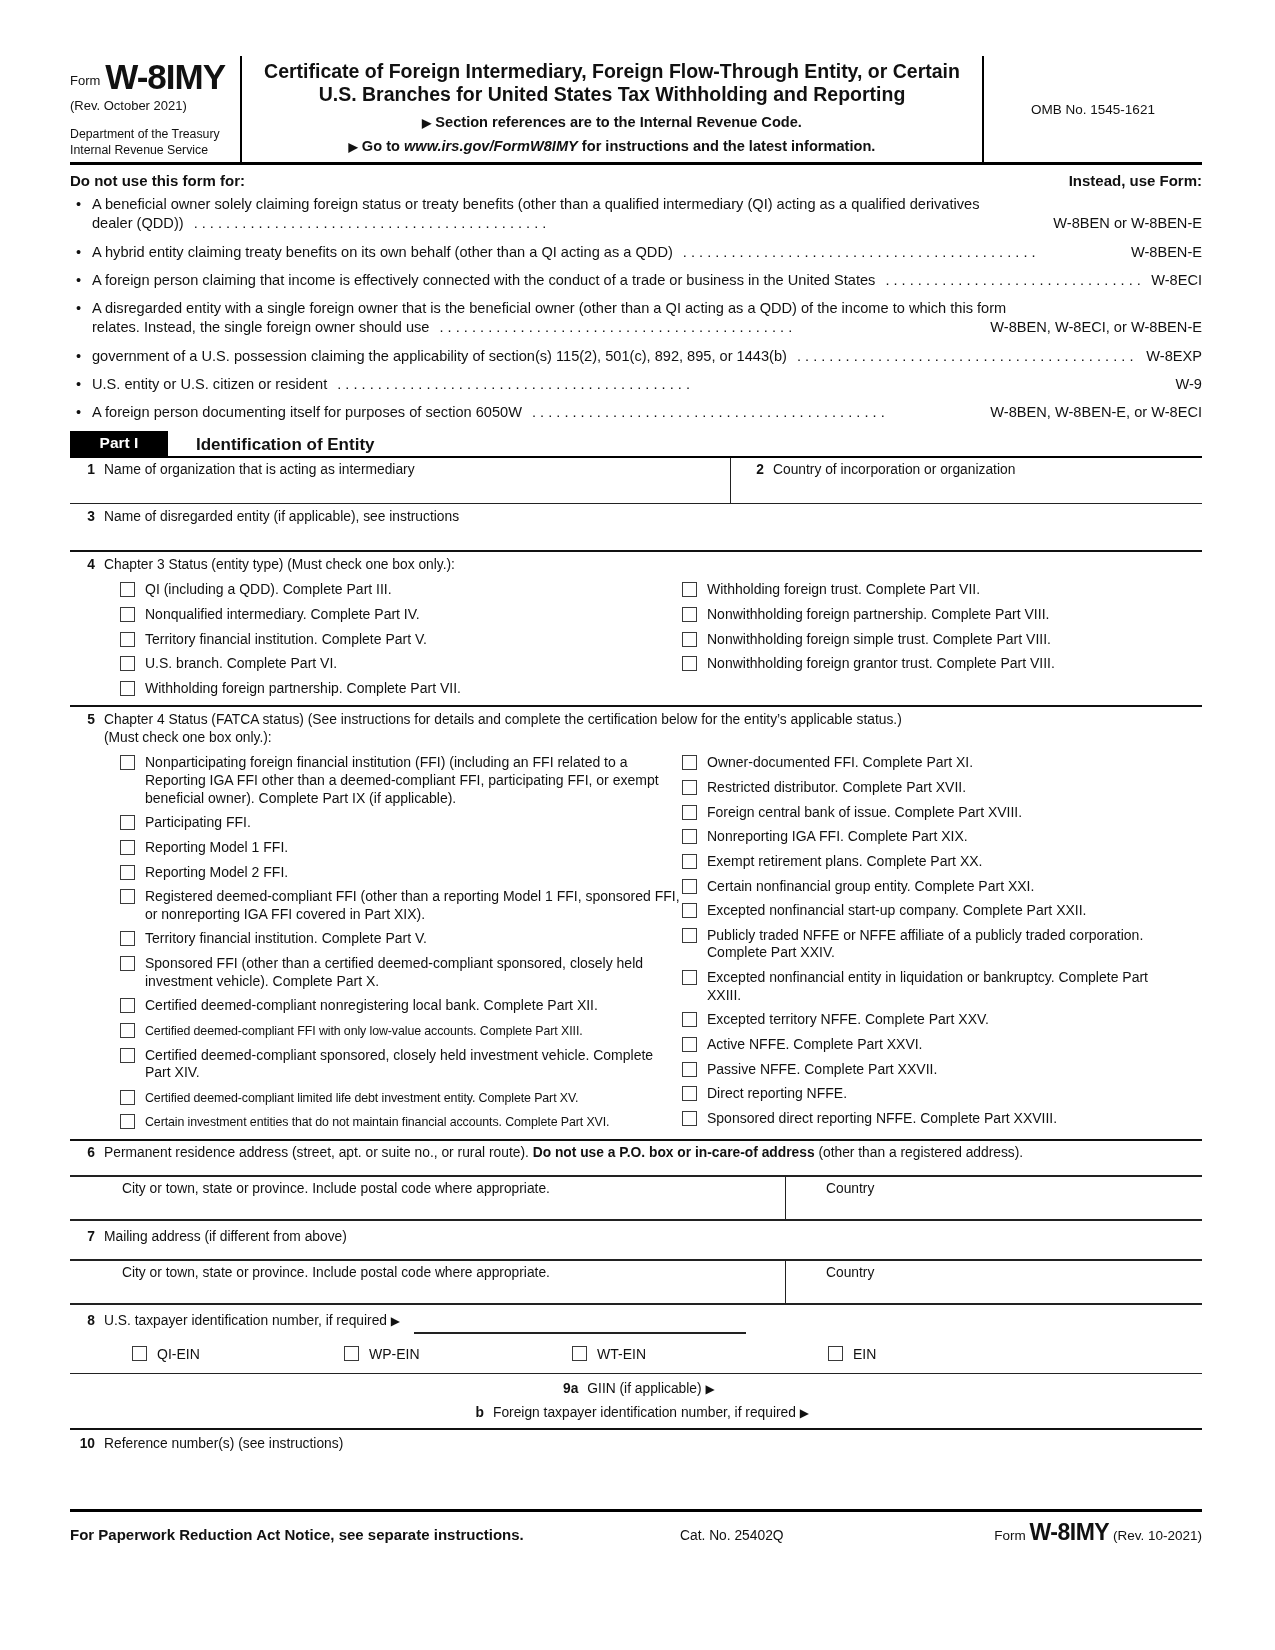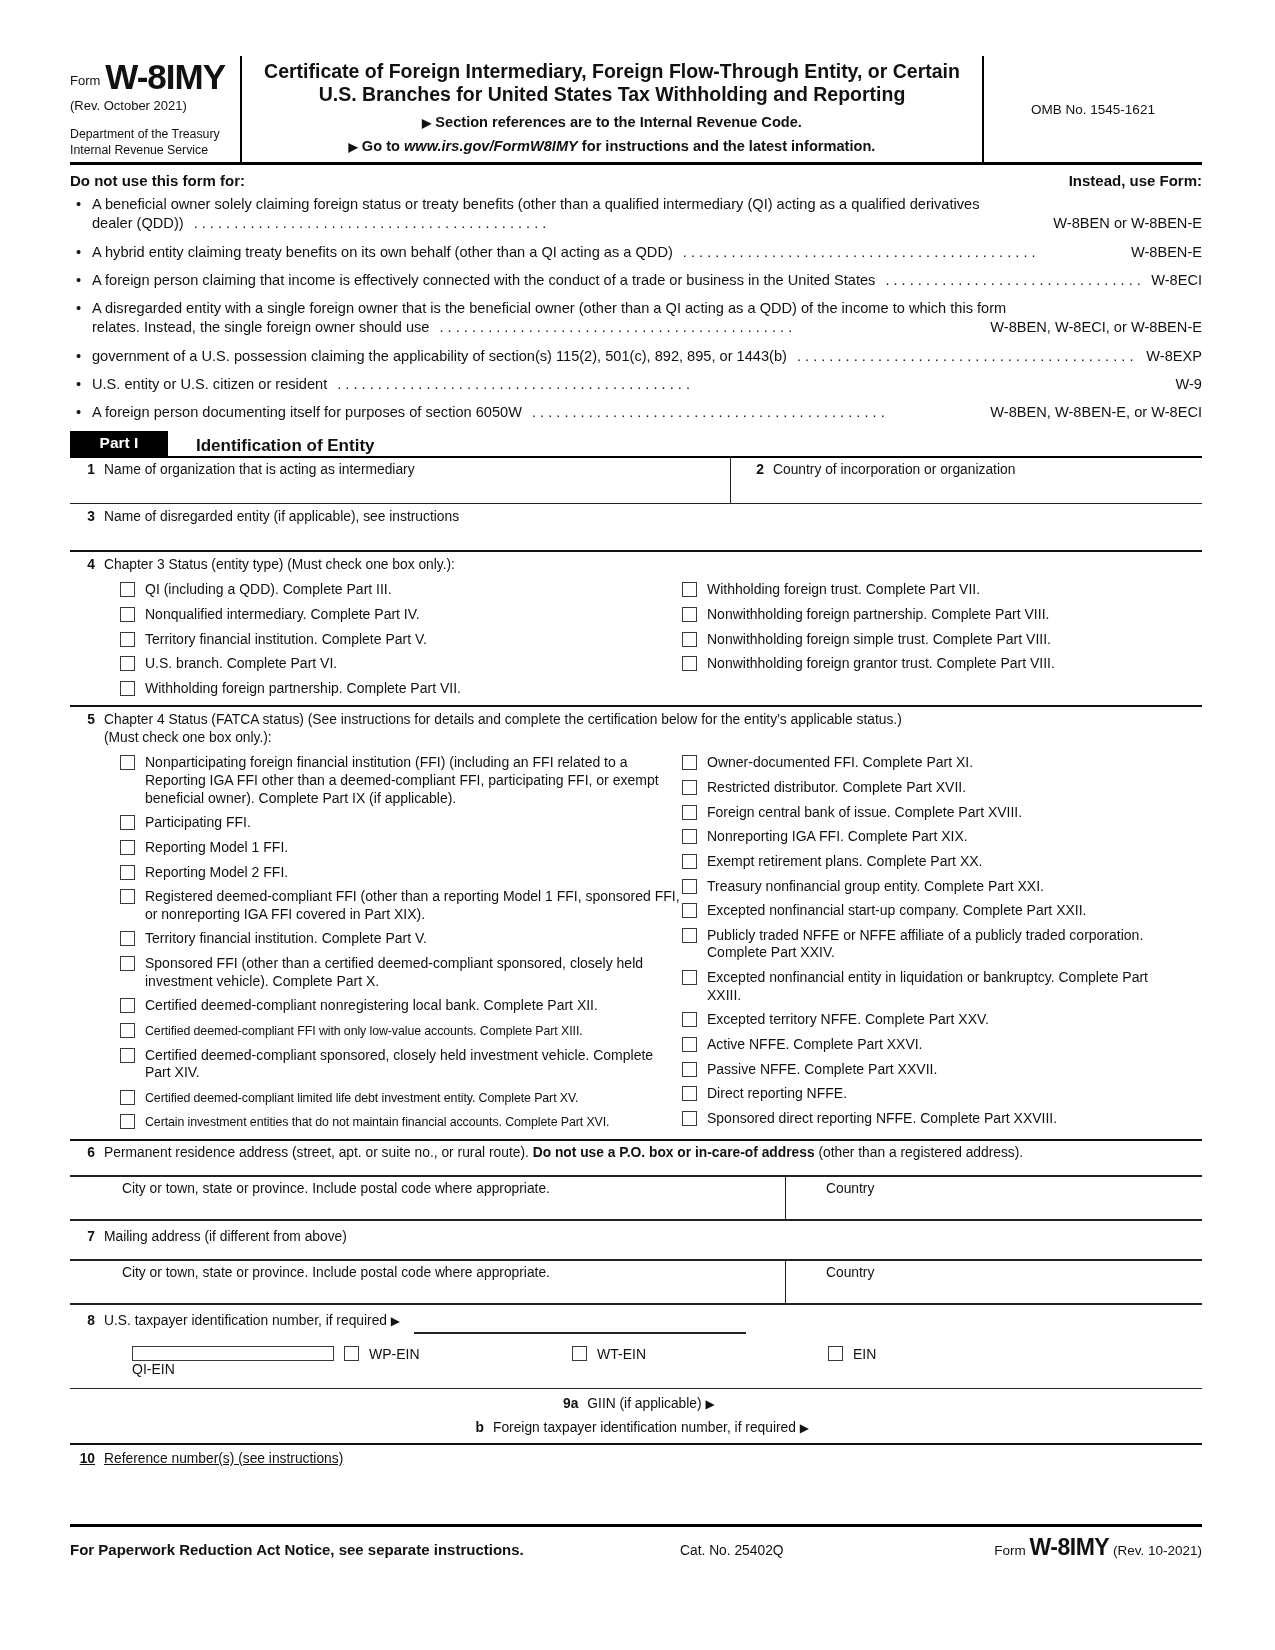--- a/index.html
+++ b/index.html
@@ -30,21 +30,21 @@
   .bullets { margin-top:6px; }
   .bullet { position:relative; padding-left:22px; margin-bottom:9px; font-size:14.6px; line-height:1.32; }
   .bullet::before { content:"•"; position:absolute; left:6px; top:0; }
   .bl2 { display:flex; align-items:baseline; }
   .bl2 .txt { white-space:nowrap; }
   .leader { flex:1 1 auto; overflow:hidden; white-space:nowrap; margin:0 10px; }
   .leader::after { content:".    .    .    .    .    .    .    .    .    .    .    .    .    .    .    .    .    .    .    .    .    .    .    .    .    .    .    .    .    .    .    .    .    .    .    .    .    .    .    .    .    .    .    ."; }
   .formname { white-space:nowrap; }
 
   
-  .partbar { display:flex; align-items:flex-end; border-bottom:2.5px solid #000; margin-top:2px; }
+  .partbar { display:flex; align-items:center; border-bottom:2.5px solid #000; margin-top:2px; }
   .pb-label { background:#000; color:#fff; font-weight:bold; font-size:15.5px; width:98px; text-align:center; padding:3px 0 4px; }
   .pb-title { font-weight:bold; font-size:17px; padding:3px 0 0 28px; }
 
   
   .fl { display:flex; font-size:13.8px; }
   .fnum { font-weight:bold; width:34px; text-align:right; padding-right:9px; flex:0 0 34px; }
   .row12 { display:flex; border-bottom:1.5px solid #222; }
   .cellA { flex:0 0 660px; height:45px; padding-top:4px; }
   .cellB { flex:1; border-left:1.5px solid #222; height:45px; padding-top:4px; }
   .cellB .fnum { width:42px; flex-basis:42px; }
@@ -67,27 +67,27 @@
   .cityrow { display:flex; border-top:2px solid #222; border-bottom:2px solid #222; height:46px; margin-top:15px; }
   .cityL { flex:0 0 715px; padding:4px 0 0 52px; font-size:13.8px; }
   .cityR { flex:1; border-left:1.5px solid #222; padding:4px 0 0 40px; font-size:13.8px; }
   .f7line { margin-top:8px; }
 
   .f8row { display:flex; align-items:baseline; margin-top:8px; }
   .tinline { display:inline-block; width:332px; border-bottom:2.5px solid #222; transform:translateY(9px); margin-left:10px; }
   .einrow { display:flex; padding-left:62px; margin-top:11px; padding-bottom:9px; border-bottom:1.5px solid #222; }
   .einopt { display:flex; }
   .einopt .cb { margin-top:0; }
-  .einopt:nth-child(1) { width:212px;flex-direction:column; }
+  .einopt:nth-child(1) { width:212px; }
   .einopt:nth-child(2) { width:228px; }
   .einopt:nth-child(3) { width:256px; }
   .giinblock { border-bottom:2.5px solid #111; padding-bottom:6px; }
   .frow { display:flex; align-items:center; margin-top:7px; font-size:13.8px;flex-direction:column; }
   .fill { flex:1; border-bottom:2px solid #222; margin-left:10px; transform:translateY(3px); }
-  .f10row { margin-top:6px;text-decoration:underline; }
+  .f10row { margin-top:6px; }
 
   
   .spacer { height:58px; }
   .footrule { border-top:3px solid #000; }
   .footer { display:flex; align-items:baseline; margin-top:7px; }
   .foot-left { font-weight:bold; font-size:15px; flex:0 0 610px; }
   .foot-cat { font-size:13.8px; flex:1; }
   .foot-right { white-space:nowrap; font-size:13.5px; }
   .foot-form-number { font-size:23px; font-weight:bold; letter-spacing:-0.5px; }
 </style>
@@ -328,21 +328,21 @@
             <div class="cbitem">
               <span class="cb"></span>
               <span class="cbl">Nonreporting IGA FFI. Complete Part XIX.</span>
             </div>
             <div class="cbitem">
               <span class="cb"></span>
               <span class="cbl">Exempt retirement plans. Complete Part XX.</span>
             </div>
             <div class="cbitem">
               <span class="cb"></span>
-              <span class="cbl">Treasury nonfinancial group entity. Complete Part XXI.</span>
+              <span class="cbl">Certain nonfinancial group entity. Complete Part XXI.</span>
             </div>
             <div class="cbitem">
               <span class="cb"></span>
               <span class="cbl">Excepted nonfinancial start-up company. Complete Part XXII.</span>
             </div>
             <div class="cbitem">
               <span class="cb"></span>
               <span class="cbl">Publicly traded NFFE or NFFE affiliate of a publicly traded corporation. Complete Part XXIV.</span>
             </div>
             <div class="cbitem">

